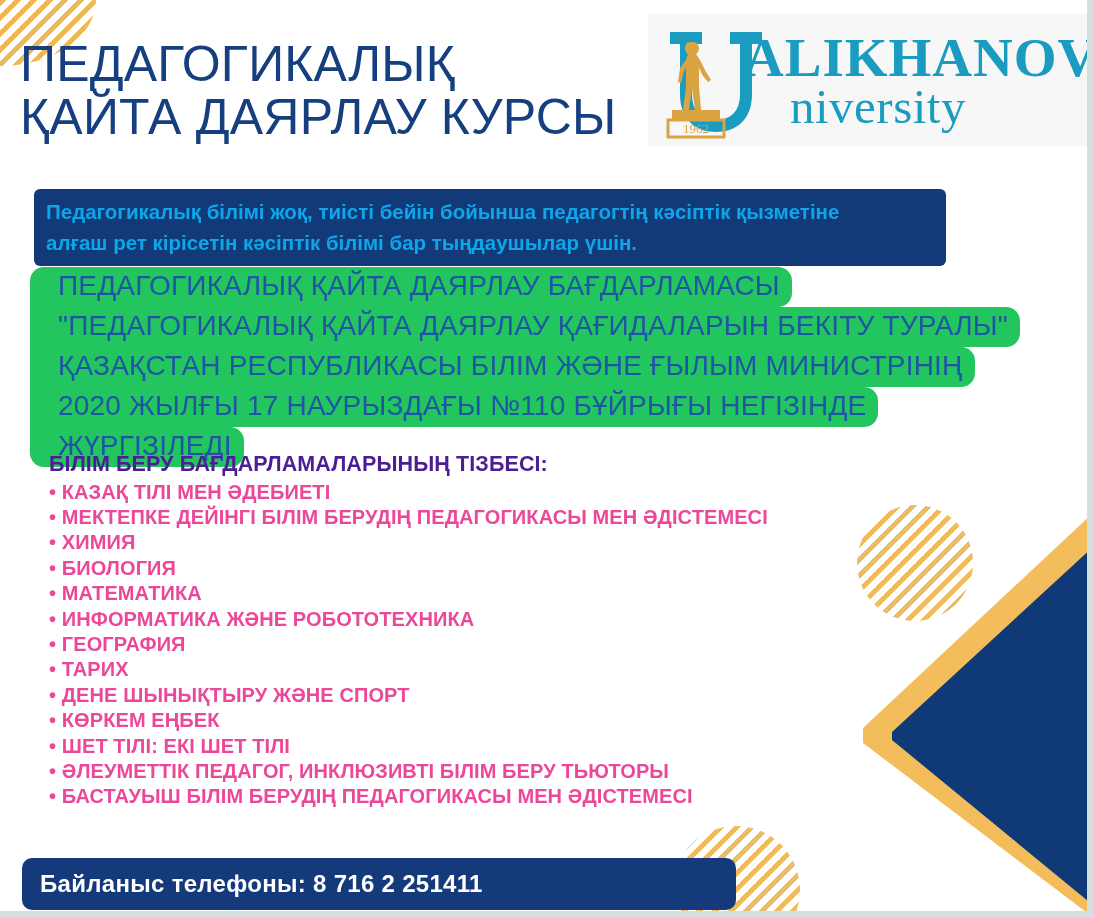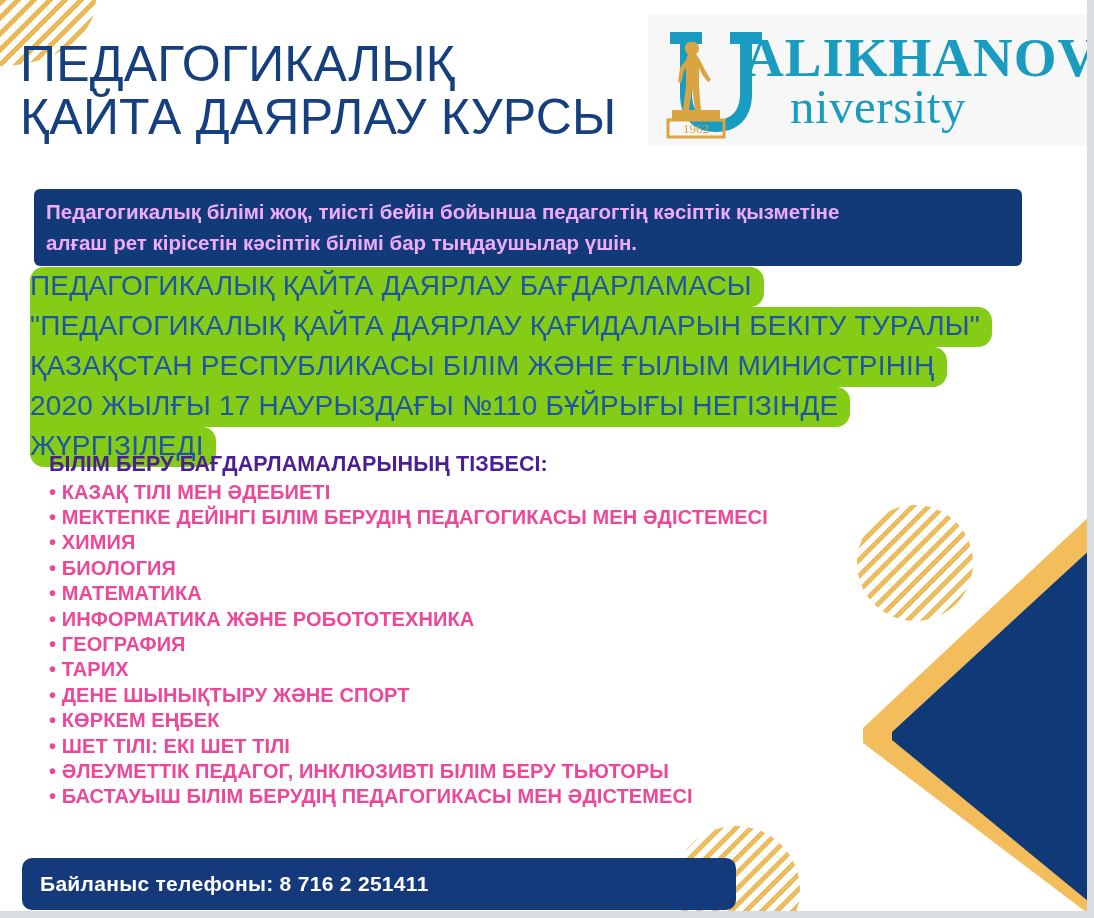--- a/index.html
+++ b/index.html
@@ -74,42 +74,42 @@
     font-size:55px;line-height:55px;font-weight:700;letter-spacing:1px;
   }
   .logo-line2{
     color:#1a9cc0;font-family:"Liberation Serif","DejaVu Serif",serif;
     font-size:49px;line-height:52px;font-weight:400;letter-spacing:.5px;
     margin-left:46px;margin-top:-4px;
   }
 
   
   .intro-banner{
-    position:absolute;left:34px;top:189px;width:988px;
+    position:absolute;left:34px;top:189px;width:912px;
     background:#123a78;
-    color:#f0abfc;
+    color:#0ea5e9;
     font-size:20.5px;line-height:31px;font-weight:700;
     padding:7px 14px 8px 12px;
     border-radius:6px;
     box-sizing:border-box;
   }
   .intro-banner .l2{display:block;}
 
   
   .prog-box{
     position:absolute;left:30px;top:258px;width:1035px;
     padding:9px 0 14px 0;
   }
   .prog-line{
     display:table;
-    background:#84cc16;
+    background:#22c55e;
     color:#1f55a5;
     font-size:28px;line-height:36px;
     font-weight:400;letter-spacing:.2px;
-    padding:1px 12px 3px 0;
+    padding:1px 12px 3px 28px;
     white-space:pre;
   }
   .prog-line:first-child{border-top-left-radius:14px;border-top-right-radius:14px;}
   .prog-line:last-child{border-bottom-left-radius:14px;border-bottom-right-radius:14px;}
   .prog-line.r{border-top-right-radius:14px;border-bottom-right-radius:14px;}
 
   
   .list-block{position:absolute;left:49px;top:452px;width:830px;}
   .list-head{
     color:#4c1d95;font-size:21.5px;line-height:25.5px;font-weight:700;
@@ -121,21 +121,21 @@
   }
 
   
   .contact-bar{
     position:absolute;left:22px;top:858px;width:714px;height:52px;
     background:#143a7c;border-radius:10px;
     display:flex;align-items:center;
     box-sizing:border-box;padding-left:18px;
   }
   .contact-text{
-    color:#ffffff;font-size:21px;font-weight:700;letter-spacing:.3px;
+    color:#ffffff;font-size:24px;font-weight:700;letter-spacing:.3px;
     white-space:pre;
   }
 </style>
 </head>
 <body>
 
 <div id="poster">
 
   <div class="deco-corner-tl stripes"></div>
 

